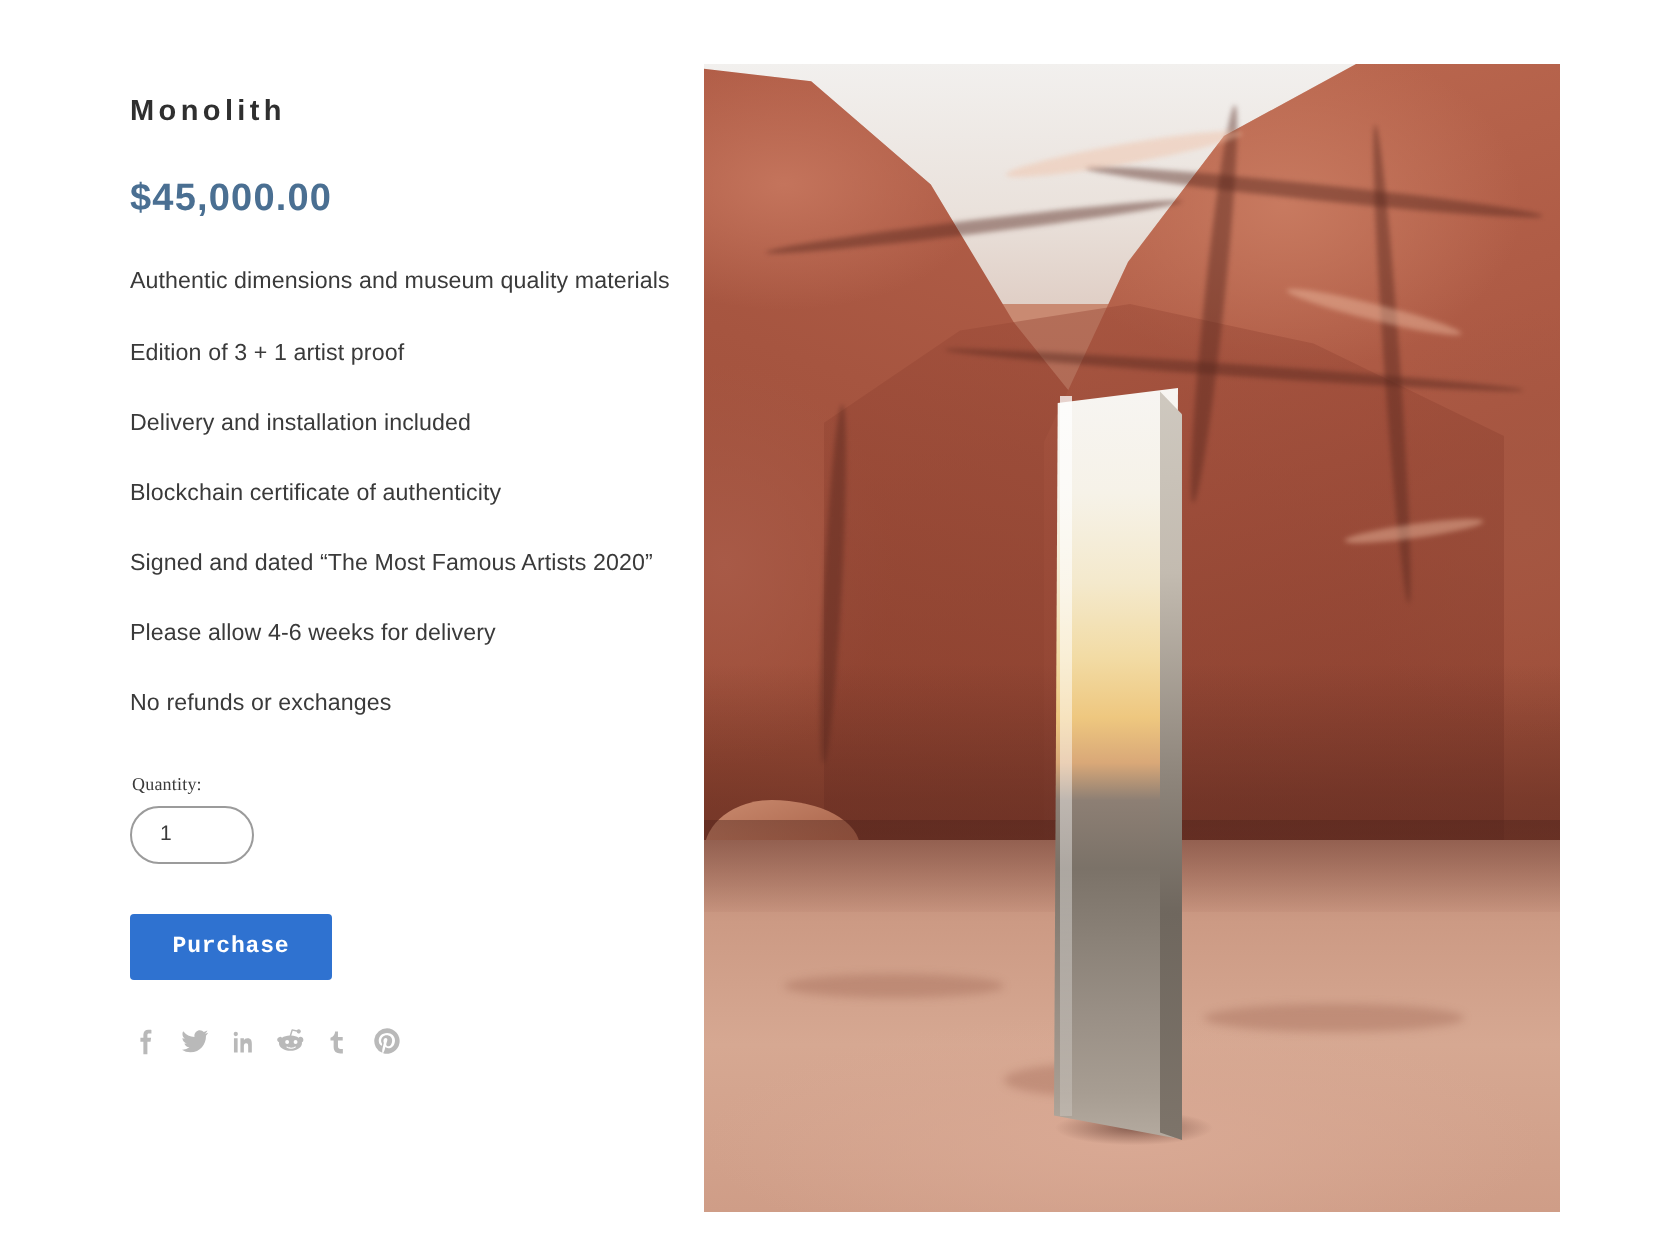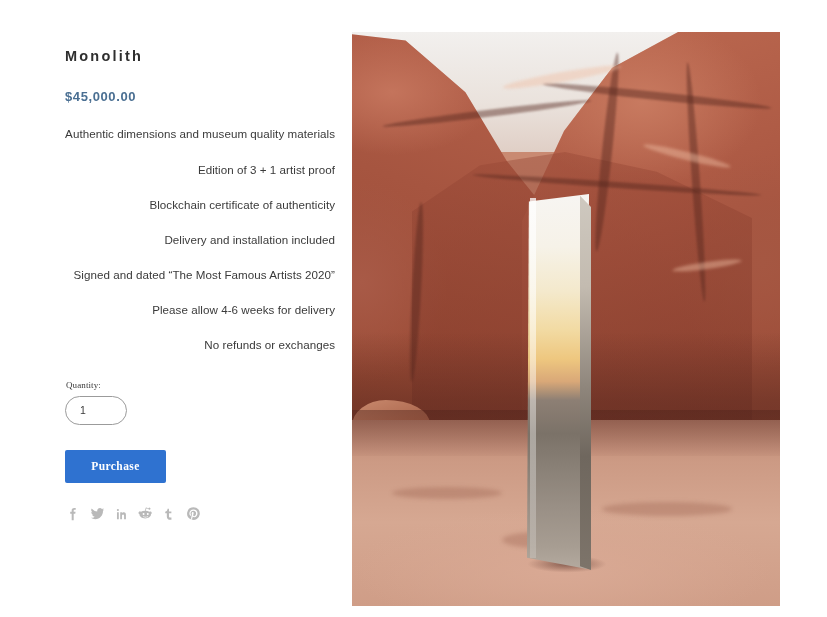--- a/index.html
+++ b/index.html
@@ -34,35 +34,34 @@
   #product-title {
     font-size: 14.5px;
     font-weight: bold;
     color: #2f2f2f;
     letter-spacing: 2.2px;
     margin: 0 0 24px 0;
     line-height: 1.2;
   }
 
   #product-price {
-    font-size: 13px;
+    font-size: 19px;
     font-weight: bold;
     color: #4a6f92;
     letter-spacing: 0.6px;
     margin: 0 0 22px 0;
   }
 
   .detail-line {
     font-size: 11.6px;
     color: #3a3a3a;
     line-height: 1.35;
     margin: 0 0 19.5px 0;
     letter-spacing: 0.05px;
     white-space: nowrap;
-    text-align: right;
   }
 
   
   #quantity-block {
     margin-top: 27px;
   }
   #quantity-label {
     display: block;
     font-size: 9px;
     color: #3a3a3a;
@@ -89,21 +88,21 @@
   
   #purchase-button {
     display: block;
     margin-top: 25px;
     width: 101px;
     height: 33px;
     background: #2f72d0;
     color: #ffffff;
     border: none;
     border-radius: 2px;
-    font-family: Liberation Serif, serif;
+    font-family: Liberation Mono, monospace;
     font-size: 11.5px;
     font-weight: bold;
     letter-spacing: 0.4px;
     cursor: pointer;
   }
 
   
   #social-row {
     margin-top: 23px;
     display: flex;
@@ -251,22 +250,22 @@
 <div id="page">
 
   <div id="product-column">
 
     <h1 id="product-title">Monolith</h1>
 
     <div id="product-price">$45,000.00</div>
 
     <p class="detail-line">Authentic dimensions and museum quality materials</p>
     <p class="detail-line">Edition of 3 + 1 artist proof</p>
+    <p class="detail-line">Delivery and installation included</p>
     <p class="detail-line">Blockchain certificate of authenticity</p>
-    <p class="detail-line">Delivery and installation included</p>
     <p class="detail-line">Signed and dated “The Most Famous Artists 2020”</p>
     <p class="detail-line">Please allow 4-6 weeks for delivery</p>
     <p class="detail-line">No refunds or exchanges</p>
 
     <div id="quantity-block">
       <label id="quantity-label" for="quantity-input">Quantity:</label>
       <input id="quantity-input" type="text" value="1" style="">
     </div>
 
     <button id="purchase-button">Purchase</button>

